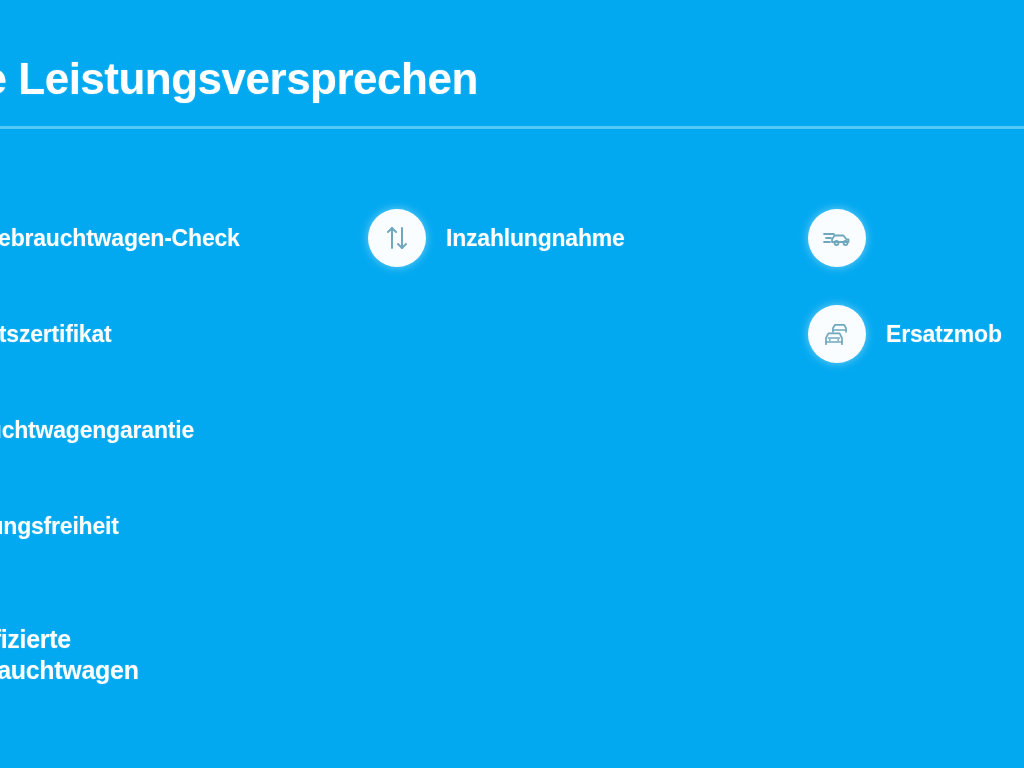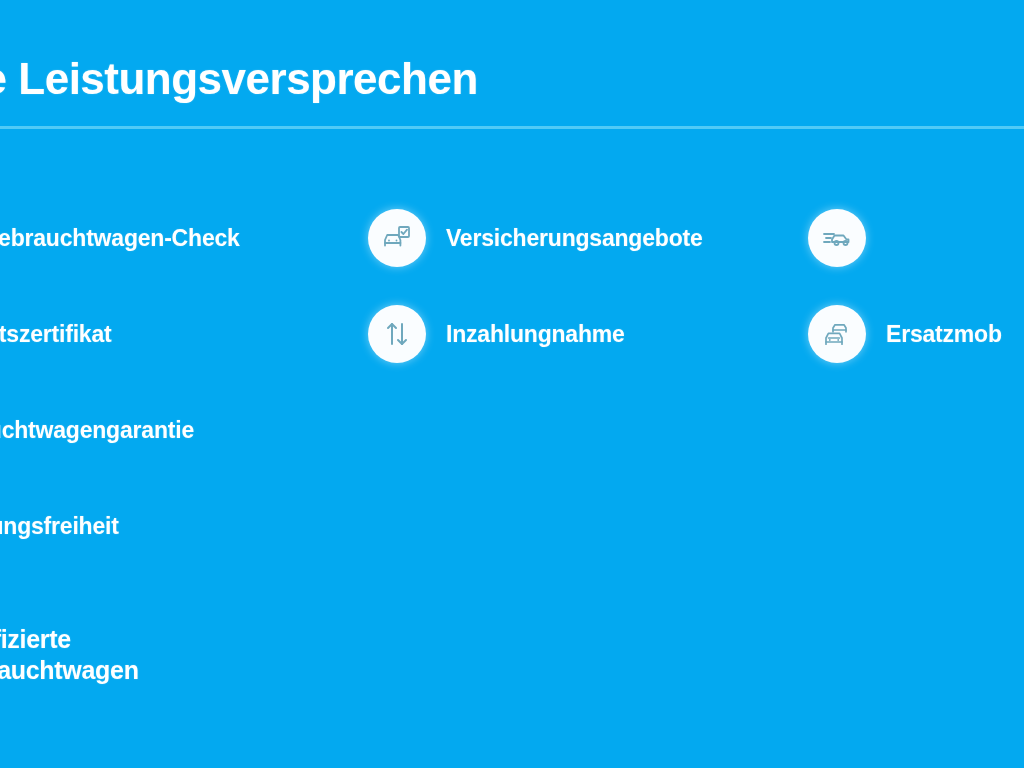--- a/index.html
+++ b/index.html
@@ -117,34 +117,20 @@
     <div class="feature-row no-icon">
       <div class="feature-label">Wartungsfreiheit</div>
     </div>
 
   </div>
 
   <div id="column-middle" class="column">
 
 
 
-    <div class="feature-row">
-      <div class="icon-badge">
-        <svg width="34" height="34" viewBox="0 0 34 34" fill="none" stroke="#6fa8bd" stroke-width="1.8" stroke-linecap="round" stroke-linejoin="round">
-          <path d="M5 22 v-3 l2.2 -5 h11 l2.2 5 v3 z"></path>
-          <line x1="5" y1="22" x2="5" y2="24.5"></line>
-          <line x1="20.4" y1="22" x2="20.4" y2="24.5"></line>
-          <circle cx="9" cy="19.5" r="0.9" fill="#6fa8bd" stroke="none"></circle>
-          <circle cx="16.5" cy="19.5" r="0.9" fill="#6fa8bd" stroke="none"></circle>
-          <rect x="19" y="6" width="10" height="10" rx="1"></rect>
-          <polyline points="21.4,11 23.4,13 27,8.6"></polyline>
-        </svg>
-      </div>
-      <div class="feature-label">Versicherungsangebote</div>
-    </div>
 
     <div class="feature-row">
       <div class="icon-badge">
         <svg width="34" height="34" viewBox="0 0 34 34" fill="none" stroke="#6fa8bd" stroke-width="2" stroke-linecap="round" stroke-linejoin="round">
           <line x1="12" y1="27" x2="12" y2="7"></line>
           <polyline points="8,11 12,7 16,11"></polyline>
           <line x1="22" y1="7" x2="22" y2="27"></line>
           <polyline points="18,23 22,27 26,23"></polyline>
         </svg>
       </div>

